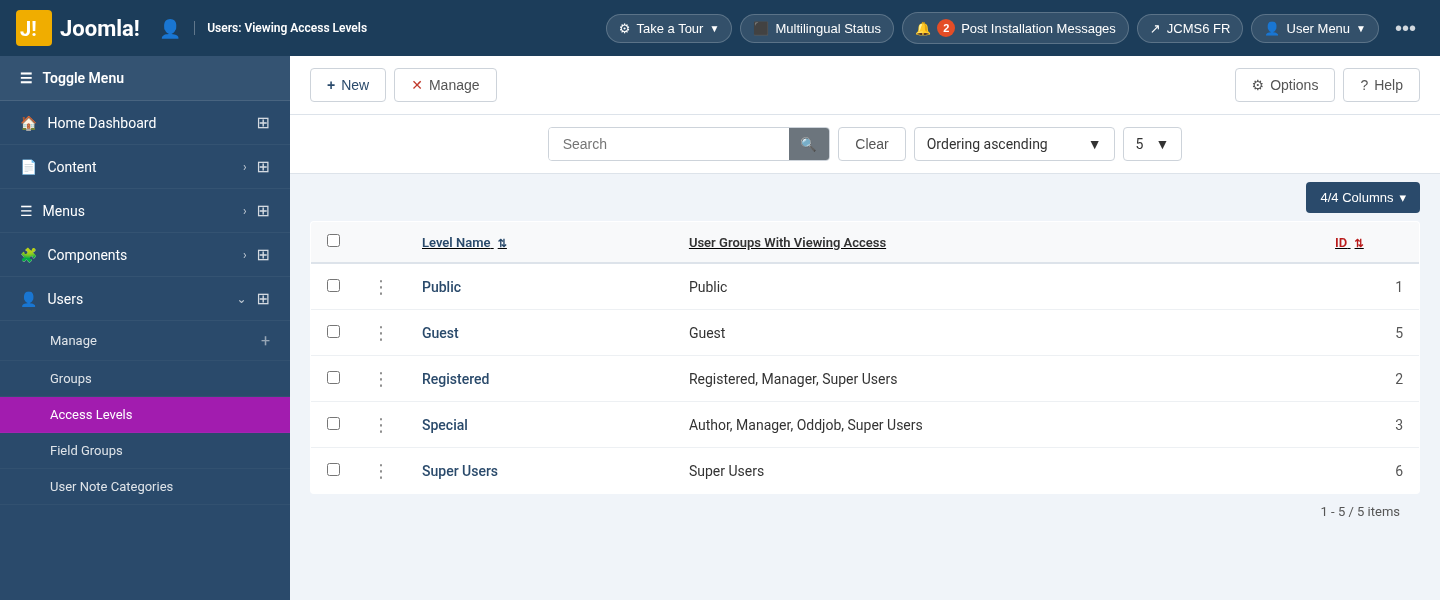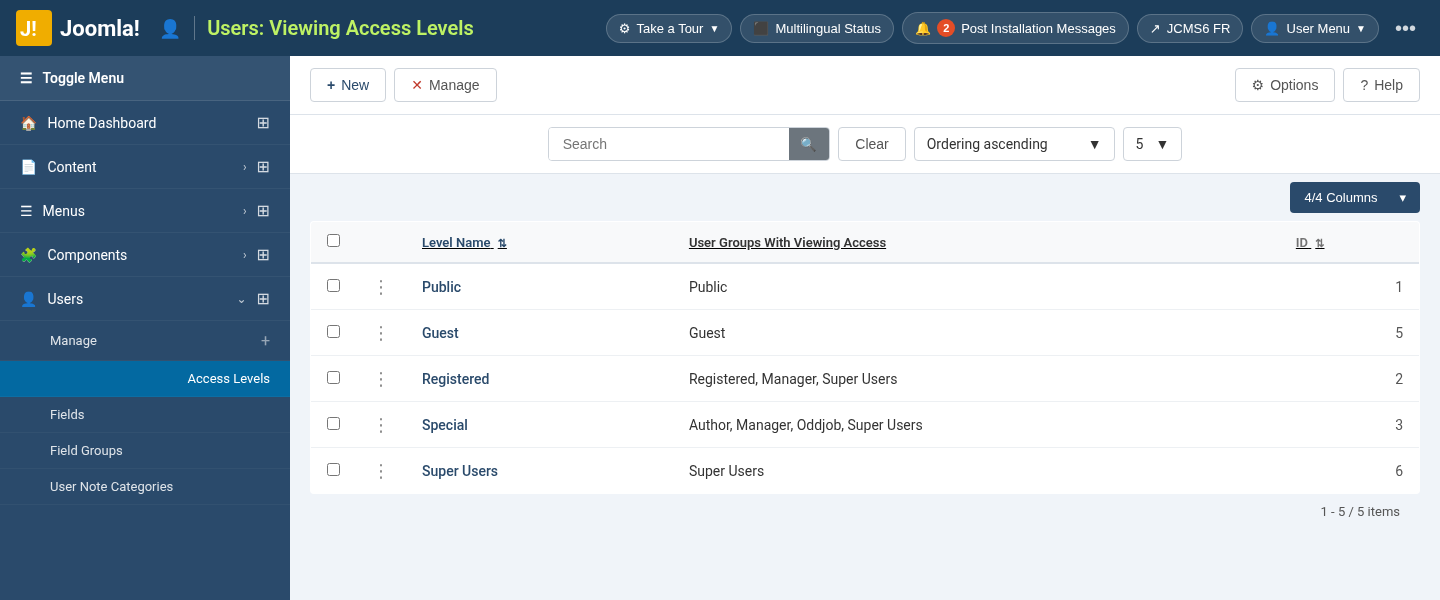--- a/index.html
+++ b/index.html
@@ -17,21 +17,21 @@
     
     .main-layout { display: flex; flex: 1; overflow: hidden; }
 
     
     .sidebar { background: #2a4a6b; color: #fff; width: 290px; flex-shrink: 0; overflow-y: auto; }
     .sidebar-toggle { display: flex; align-items: center; gap: 10px; padding: 14px 20px; font-size: 14px; font-weight: 600; cursor: pointer; background: rgba(255,255,255,0.05); border-bottom: 1px solid rgba(255,255,255,0.1); }
     .sidebar-item { display: flex; align-items: center; gap: 10px; padding: 12px 20px; font-size: 14px; cursor: pointer; border-bottom: 1px solid rgba(255,255,255,0.05); }
     .sidebar-item .arrow { margin-left: auto; font-size: 12px; opacity: 0.7; }
     .sidebar-item .grid-icon { font-size: 16px; opacity: 0.8; }
     .sidebar-sub-item { padding: 10px 20px 10px 50px; font-size: 13px; cursor: pointer; color: rgba(255,255,255,0.85); border-bottom: 1px solid rgba(255,255,255,0.04); display: flex; align-items: center; justify-content: space-between; }
-    .sidebar-sub-item.active { background: #0369a1; color: #fff; justify-content: flex-end; }
+    .sidebar-sub-item.active { background: #a21caf; color: #fff; }
     .sidebar-sub-item .plus { font-size: 16px; opacity: 0.6; }
 
     
     .content { flex: 1; overflow-y: auto; background: #f0f4f9; }
 
     
     .toolbar { background: #fff; border-bottom: 1px solid #dde3ea; padding: 12px 20px; display: flex; align-items: center; gap: 8px; }
     .btn-new { display: flex; align-items: center; gap: 6px; background: #fff; border: 1px solid #cdd3da; color: #2a4a6b; padding: 8px 16px; border-radius: 4px; font-size: 14px; cursor: pointer; font-weight: 500; }
     .btn-delete { display: flex; align-items: center; gap: 6px; background: #fff; border: 1px solid #cdd3da; color: #555; padding: 8px 16px; border-radius: 4px; font-size: 14px; cursor: pointer; }
     .toolbar-right { margin-left: auto; display: flex; gap: 8px; }
@@ -39,29 +39,29 @@
     .btn-help { display: flex; align-items: center; gap: 6px; background: #fff; border: 1px solid #cdd3da; color: #555; padding: 8px 16px; border-radius: 4px; font-size: 14px; cursor: pointer; }
 
     
     .search-bar { background: #fff; padding: 12px 20px; border-bottom: 1px solid #dde3ea; display: flex; align-items: center; gap: 8px; justify-content: center; }
     .search-input-wrap { display: flex; border: 1px solid #cdd3da; border-radius: 4px; overflow: hidden; }
     .search-input { border: none; outline: none; padding: 8px 14px; font-size: 14px; width: 240px; color: #555; }
     .search-btn { background: #6c757d; border: none; color: #fff; padding: 8px 12px; cursor: pointer; display: flex; align-items: center; }
     .btn-clear { background: #fff; border: 1px solid #cdd3da; color: #555; padding: 8px 16px; border-radius: 4px; font-size: 14px; cursor: pointer; }
     .ordering-select { display: flex; align-items: center; border: 1px solid #cdd3da; border-radius: 4px; background: #fff; padding: 8px 12px; font-size: 14px; color: #333; cursor: pointer; gap: 40px; text-align: center; }
     .num-select { display: flex; align-items: center; border: 1px solid #cdd3da; border-radius: 4px; background: #fff; padding: 8px 12px; font-size: 14px; color: #333; cursor: pointer; gap: 12px; }
-    .columns-btn { background: #2a4a6b; color: #fff; border: none; padding: 8px 14px; border-radius: 4px; font-size: 13px; cursor: pointer; margin-left: auto; display: flex; align-items: flex-end; gap: 22px; }
+    .columns-btn { background: #2a4a6b; color: #fff; border: none; padding: 8px 14px; border-radius: 4px; font-size: 13px; cursor: pointer; margin-left: auto; display: flex; align-items: flex-end; gap: 6px; }
 
     
     .table-wrap { padding: 0 20px 20px; }
     .columns-row { display: flex; justify-content: flex-end; padding: 8px 0; }
     table { width: 100%; border-collapse: collapse; background: #fff; border: 1px solid #dde3ea; border-radius: 4px; overflow: hidden; }
     thead { background: #f8f9fa; text-decoration: underline; }
     th { padding: 12px 16px; text-align: left; font-size: 13px; font-weight: 600; color: #333; border-bottom: 2px solid #dde3ea; }
-    th.id-col { text-align: left; color: #737373; }
+    th.id-col { text-align: center; color: #b91c1c; }
     th.level-col { color: #2a4a6b; }
     td { padding: 12px 16px; font-size: 14px; color: #333; border-bottom: 1px solid #edf0f3; }
     td.id-cell { text-align: right; color: #555; }
     td.link-cell a { color: #2a4a6b; text-decoration: none; font-weight: 500; }
     .cb-col { width: 36px; }
     .three-dots { color: #888; font-size: 18px; cursor: pointer; }
     .pagination-row { padding: 10px 20px; text-align: right; font-size: 13px; color: #555; }
     .sort-icon { font-size: 11px; margin-left: 4px; }
   </style>
 </head>
@@ -70,21 +70,21 @@
 <div class="topbar">
   <div class="topbar-logo">
     <svg class="logo-icon" viewBox="0 0 36 36" fill="none" xmlns="http://www.w3.org/2000/svg">
       <rect width="36" height="36" rx="4" fill="#f0ad00"></rect>
       <text x="4" y="26" font-size="20" fill="#fff" font-weight="bold">J!</text>
     </svg>
     <span>Joomla!</span>
   </div>
 
   <span style="color:#aac; font-size:18px; margin-left:8px;">👤</span>
-  <span style="font-size:20px;font-weight:600;color:#bef264;padding-left:12px;border-left:1px solid rgba(255,255,255,0.3);">Users: Viewing Access Levels</span>
+  <span style="font-size:12px;font-weight:600;color:#ffffff;padding-left:12px;border-left:1px solid rgba(255,255,255,0.3);">Users: Viewing Access Levels</span>
 
   <div style="flex:1;"></div>
 
   <div class="topbar-actions">
     <button class="topbar-btn">
       <span>⚙</span>
       <span>Take a Tour</span>
       <span style="font-size:10px;">▼</span>
     </button>
     <button class="topbar-btn">
@@ -142,25 +142,25 @@
     <div class="sidebar-item">
       <span>👤</span>
       <span>Users</span>
       <span class="arrow">⌄</span>
       <span class="grid-icon">⊞</span>
     </div>
     <div class="sidebar-sub-item">
       <span>Manage</span>
       <span class="plus">+</span>
     </div>
+    <div class="sidebar-sub-item">
+      <span>Groups</span>
+    </div>
     <div class="sidebar-sub-item active">
       <span>Access Levels</span>
-    </div>
-    <div class="sidebar-sub-item">
-      <span>Fields</span>
     </div>
     <div class="sidebar-sub-item">
       <span>Field Groups</span>
     </div>
     <div class="sidebar-sub-item">
       <span>User Note Categories</span>
     </div>
   </div>
 
   <div class="content">

